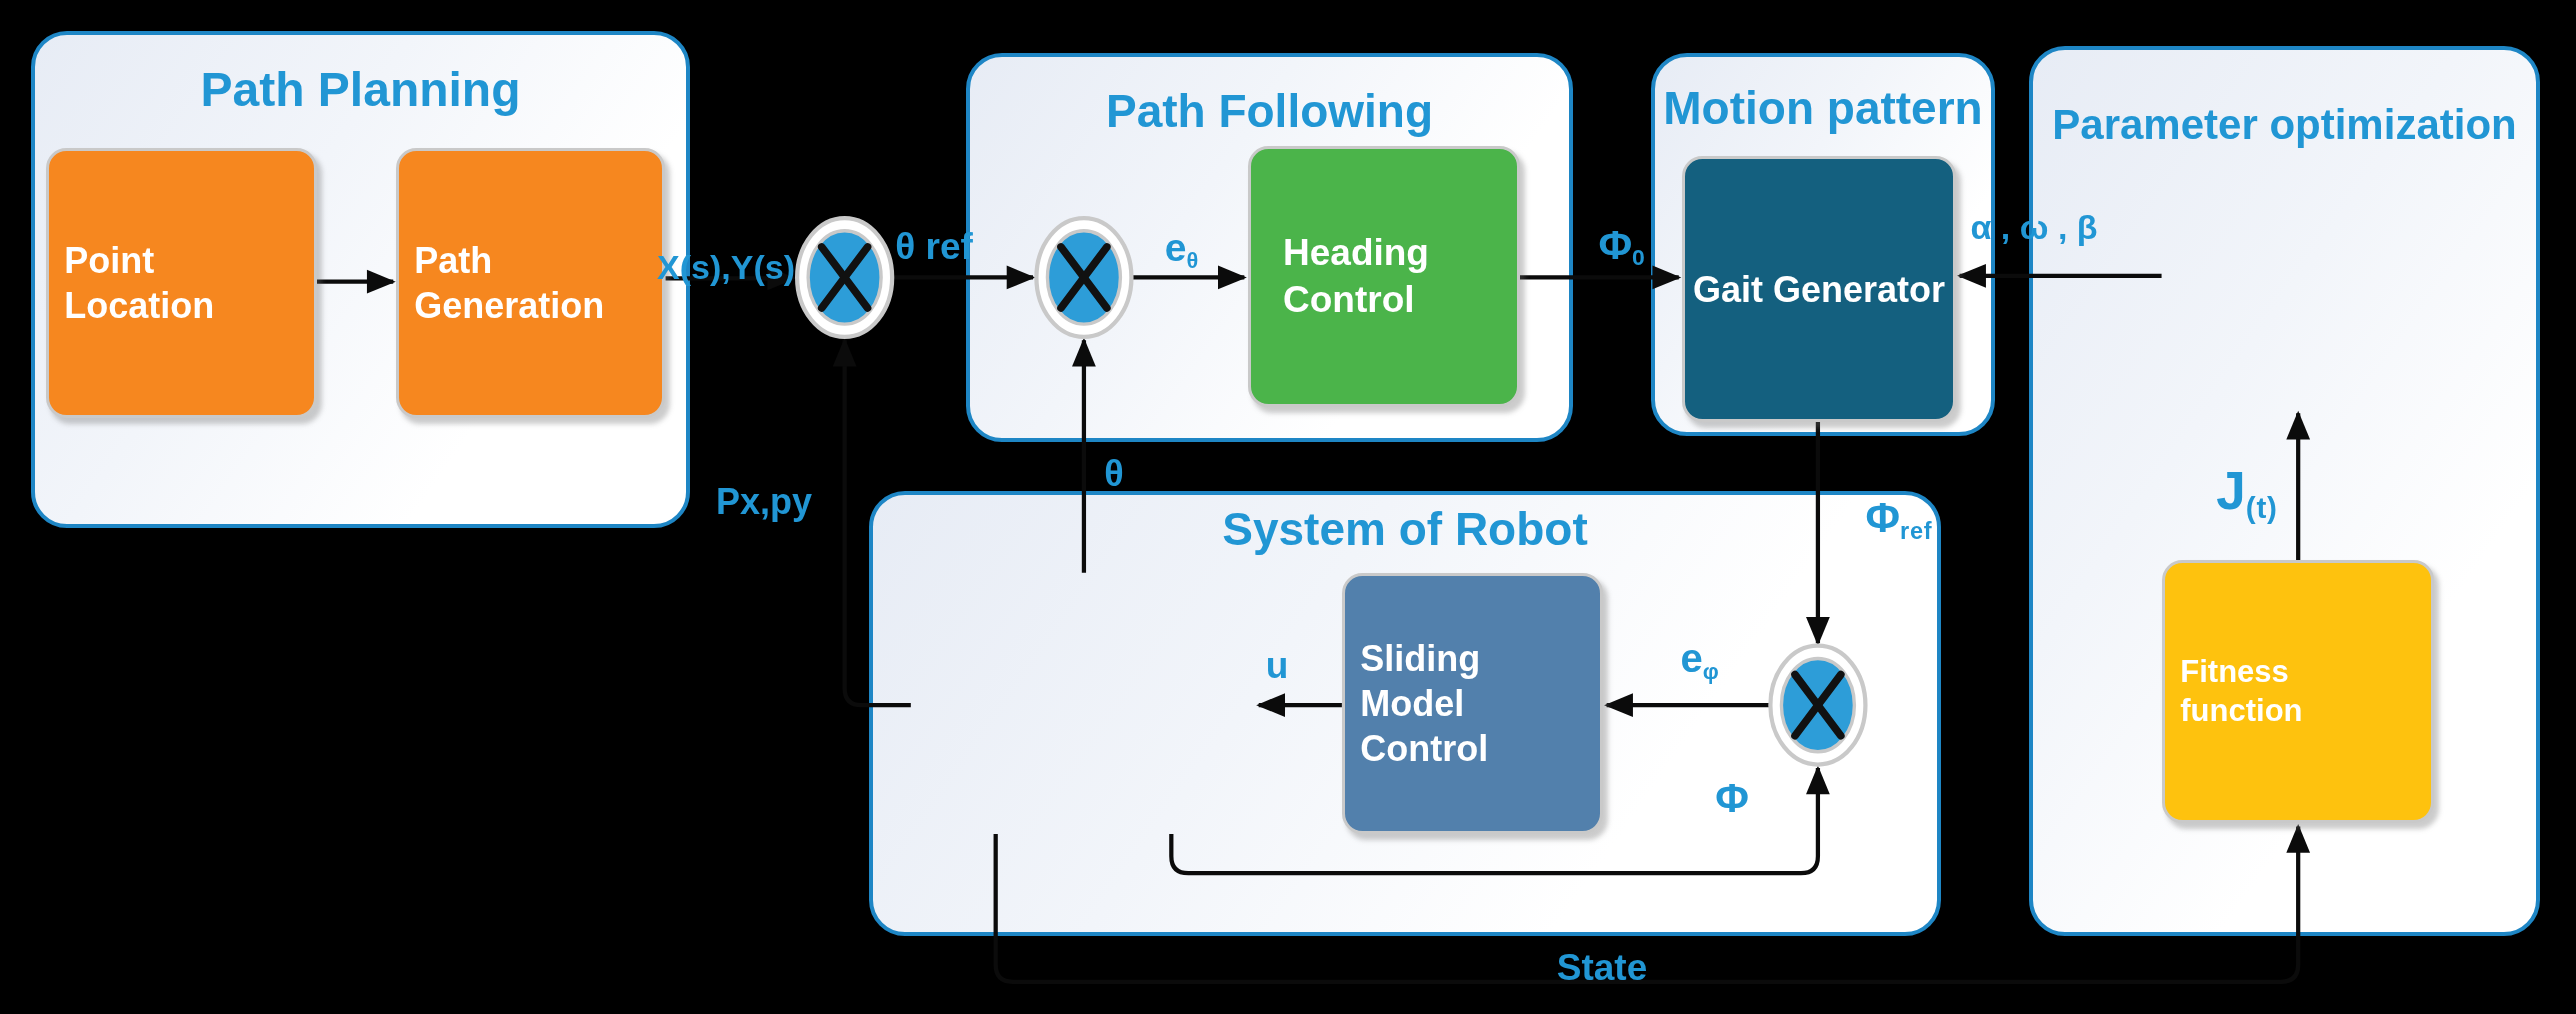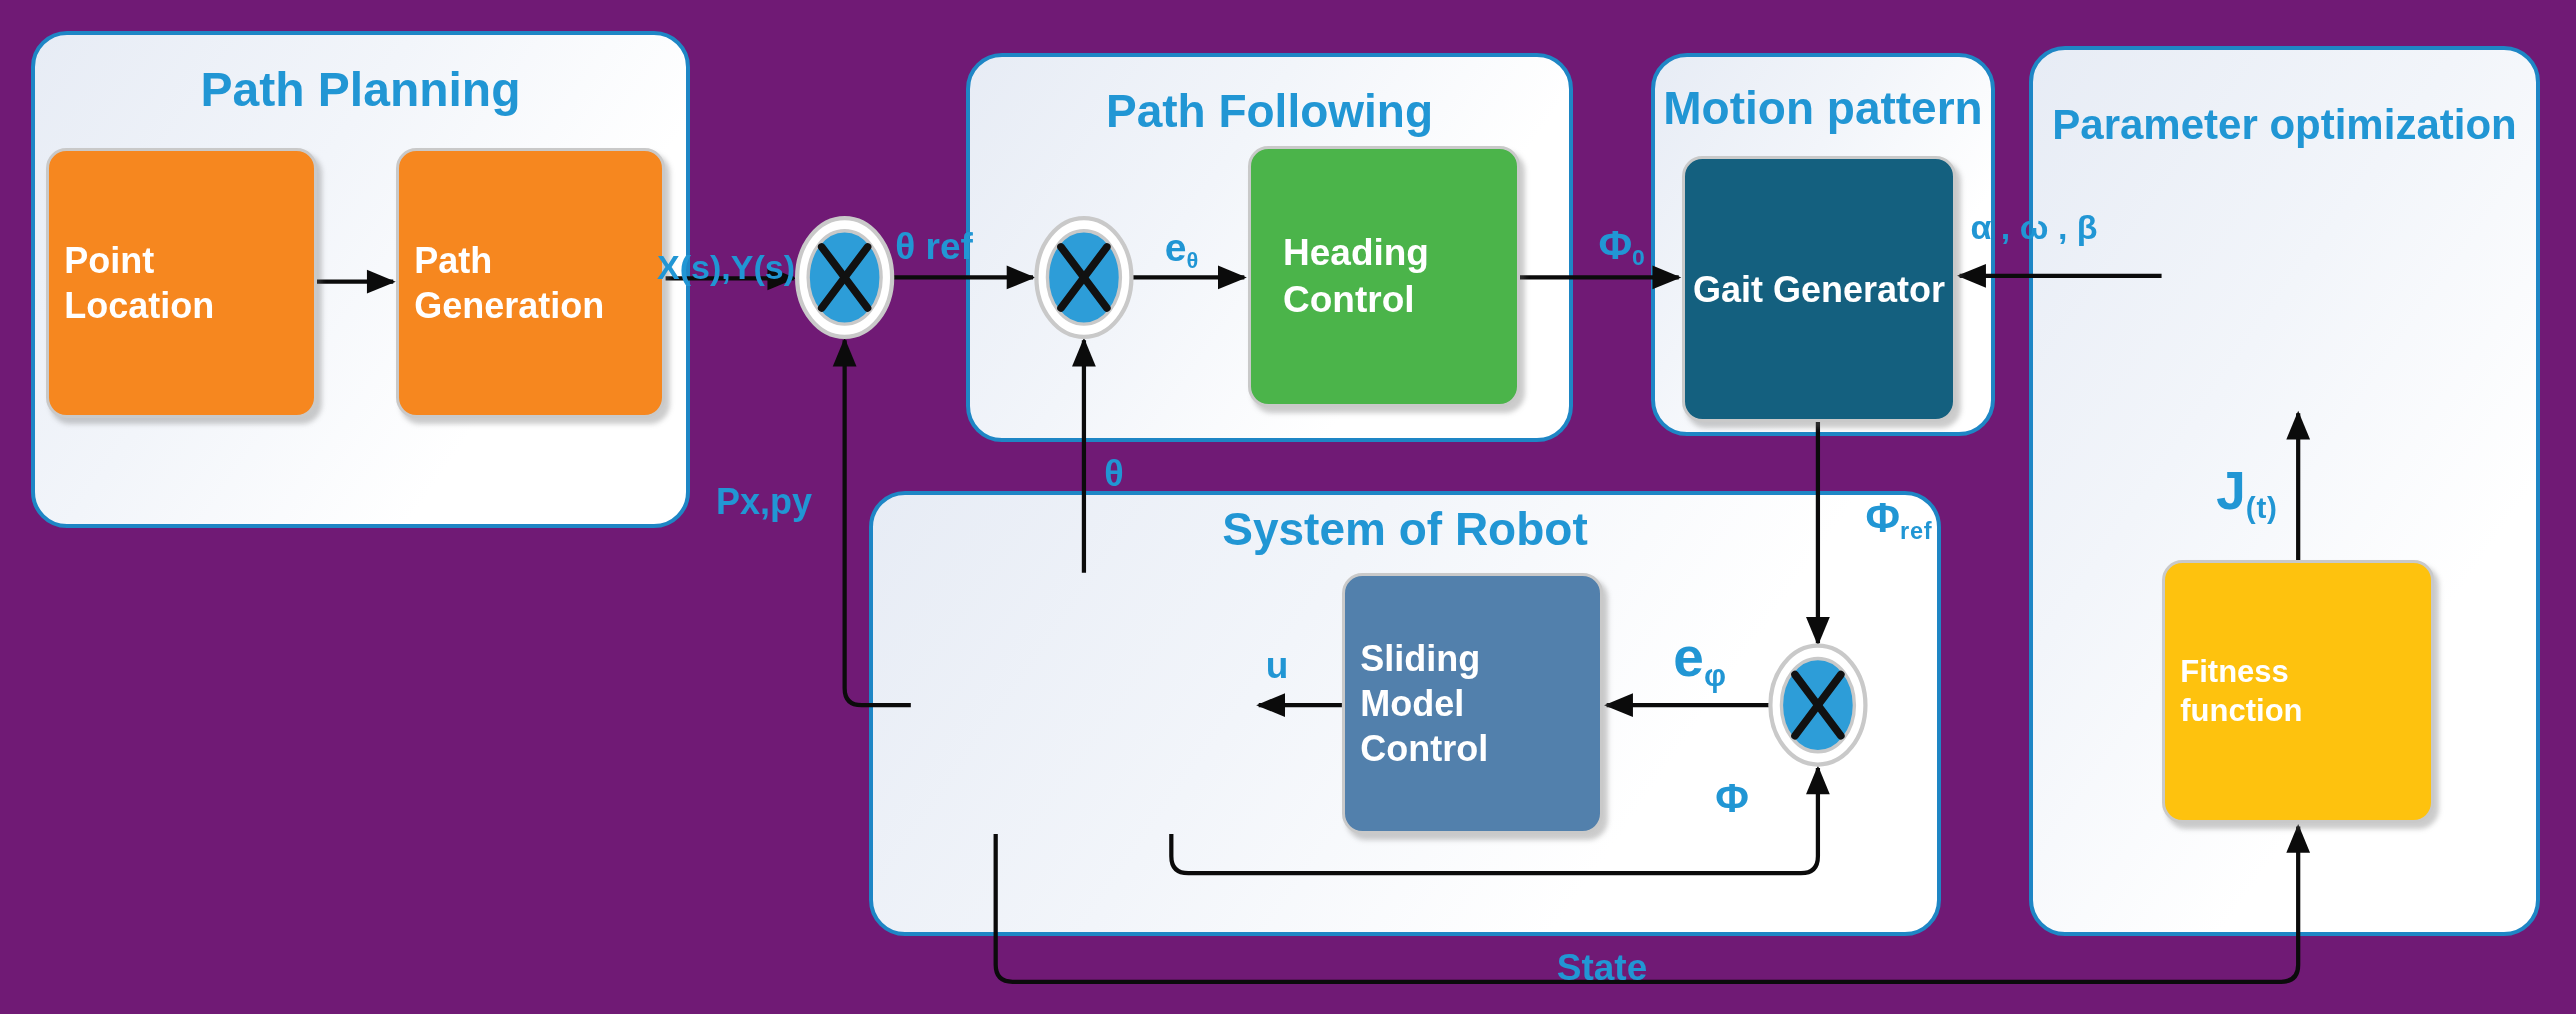--- a/index.html
+++ b/index.html
@@ -1,17 +1,17 @@
 <!DOCTYPE html>
 <html style="font-size:13.6px"><head>
 <meta charset="utf-8">
 <style>
   html,body{margin:0;padding:0;background:#ffffff;}
   #stage{
-    position:relative;width:2576px;height:1014px;background:#701a75;overflow:hidden;
+    position:relative;width:2576px;height:1014px;background:#000000;overflow:hidden;
     font-family:"Liberation Sans", sans-serif;font-weight:bold;
   }
   .container{
     position:absolute;border:4.2px solid #1E86C5;border-radius:36px;
     background:linear-gradient(125deg,#e7ecf5 0%,#f2f5fa 38%,#ffffff 72%);
     box-sizing:border-box;
   }
   .section-title{
     position:absolute;left:0;right:0;text-align:center;
     color:#2196D4;line-height:1;white-space:nowrap;
@@ -139,20 +139,20 @@
   <div class="sig" style="left:1899px;top:520px;font-size:42px"><span>Φ</span><sub>ref</sub></div>
 
   <div class="sig" style="left:2247px;top:493px;font-size:53px"><span>J</span><sub>(t)</sub></div>
 
   <div class="sig" style="left:764px;top:502px;font-size:36px">Px,py</div>
 
   <div class="sig" style="left:1114px;top:474px;font-size:36px">θ</div>
 
   <div class="sig" style="left:1277px;top:665px;font-size:37px">u</div>
 
-  <div class="sig" style="left:1700px;top:661px;font-size:55px"><span>e</span><sub>φ</sub></div>
+  <div class="sig" style="left:1700px;top:661px;font-size:40px"><span>e</span><sub>φ</sub></div>
 
   <div class="sig" style="left:1732px;top:798px;font-size:41px">Φ</div>
 
   <div class="sig" style="left:1602px;top:967px;font-size:37px">State</div>
 
 </div>
 
 
 </body></html>

